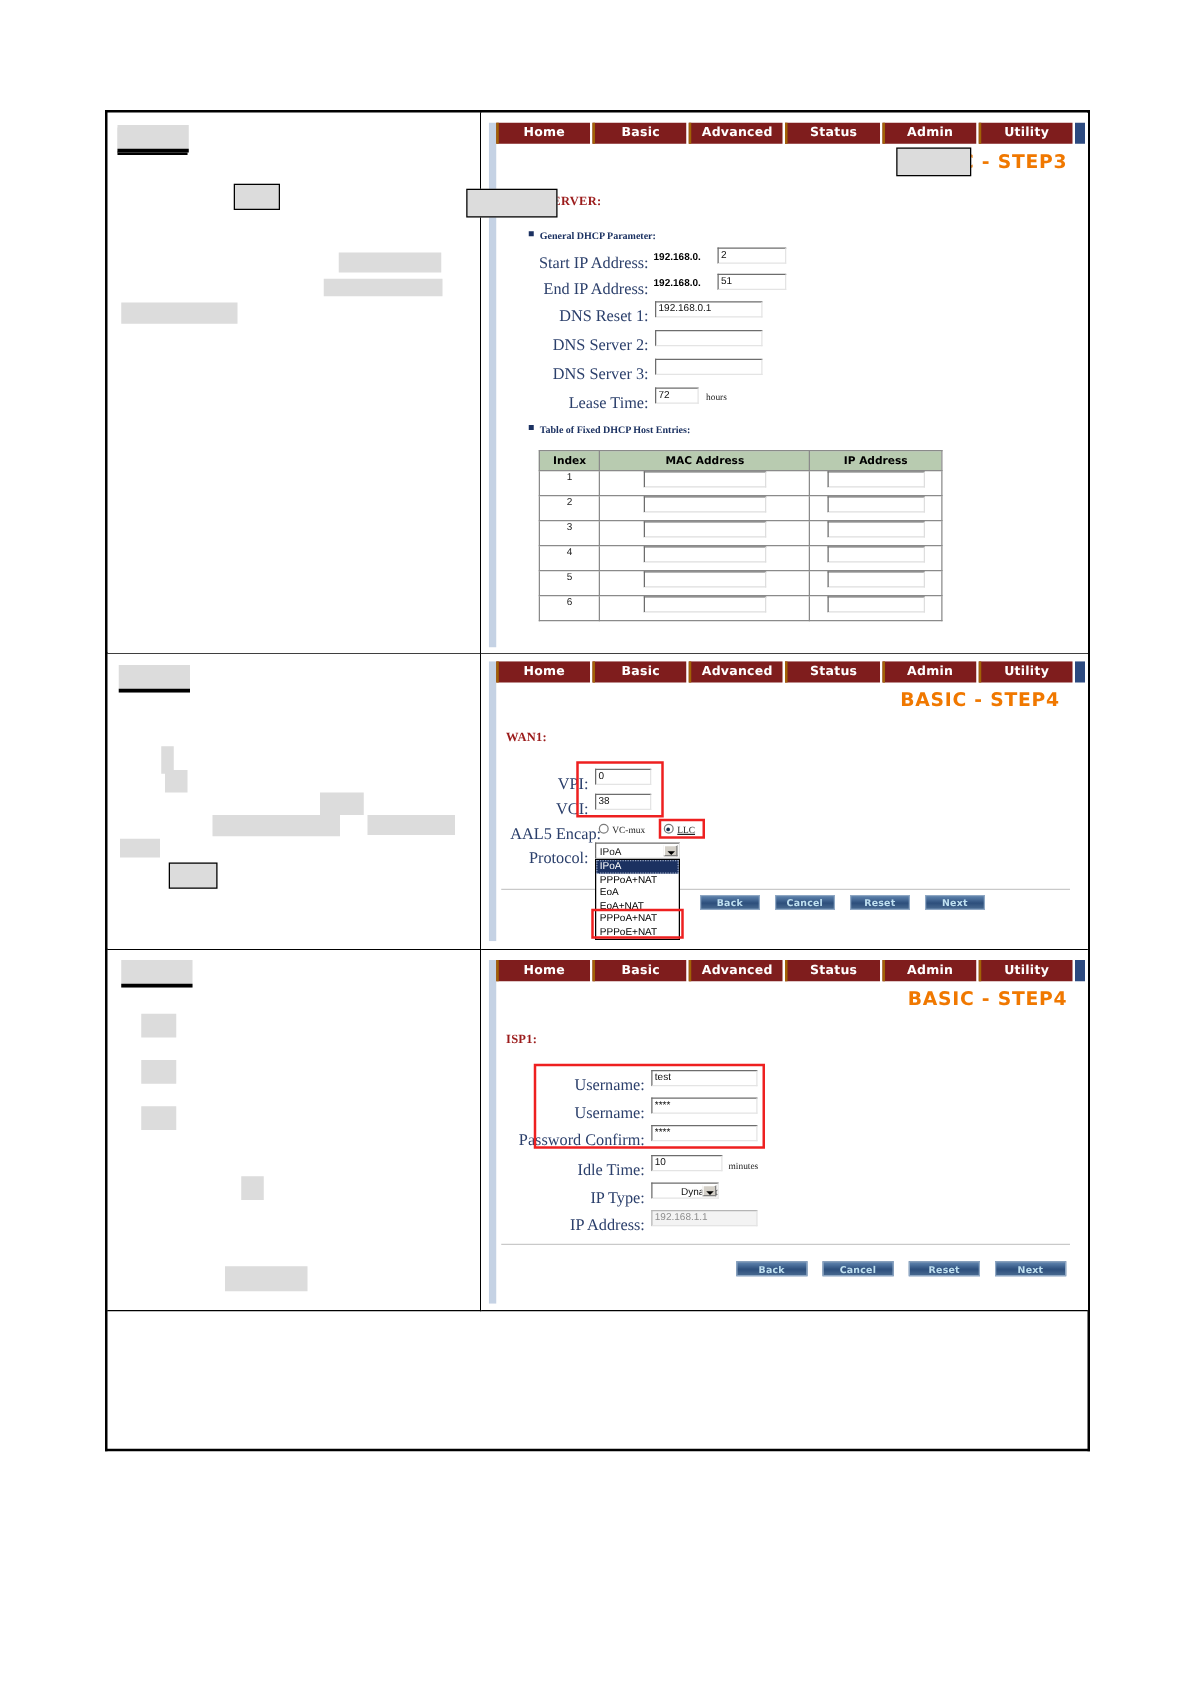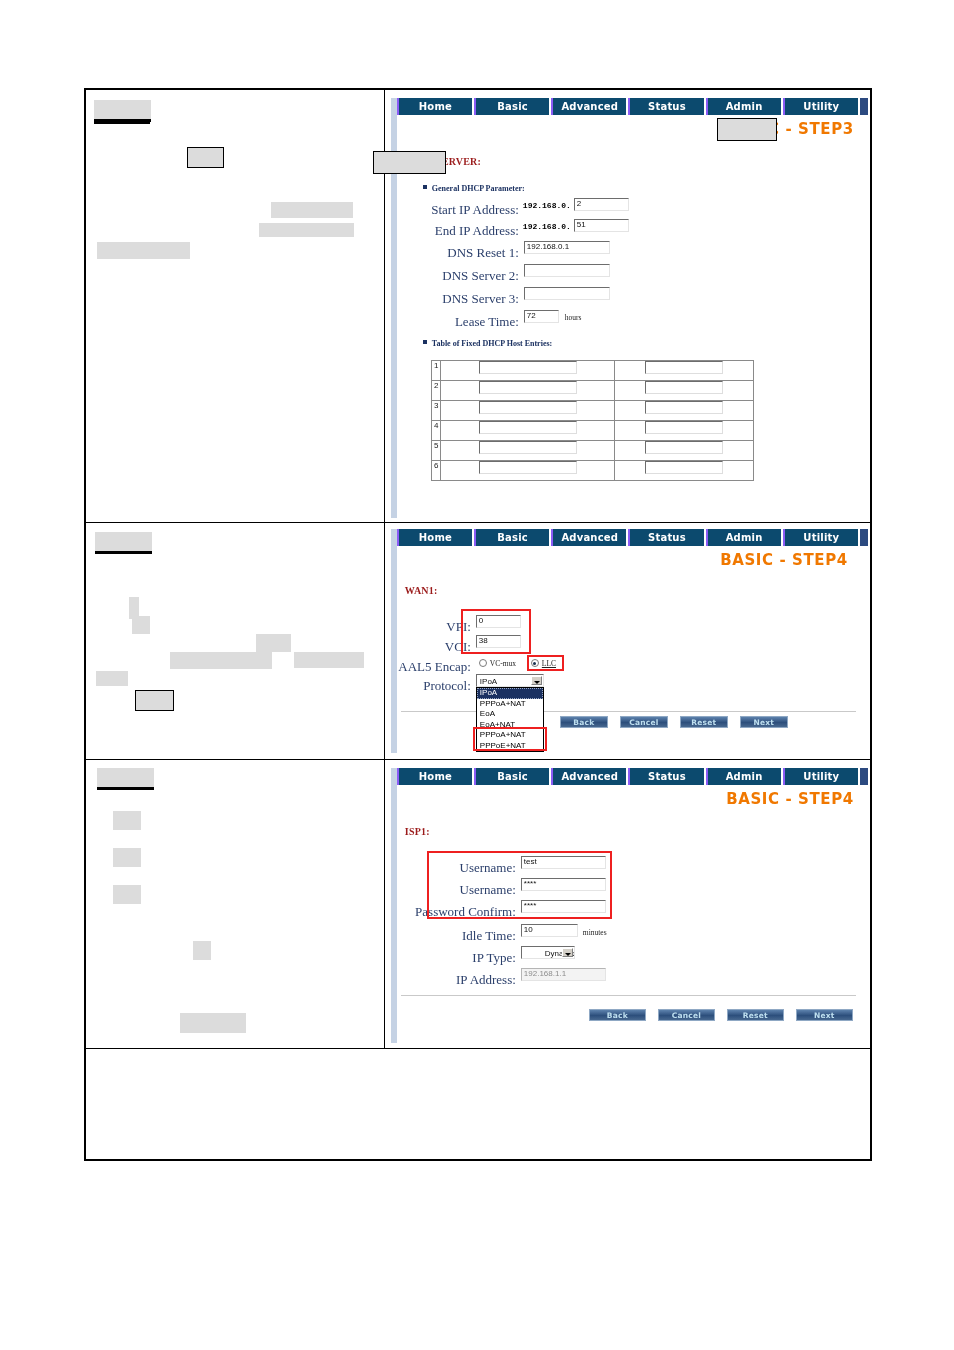--- a/index.html
+++ b/index.html
@@ -29,25 +29,25 @@
   .rd.heading{border-bottom:3px solid #000;}
 
   
   .shot{position:absolute;background:#ffffff;overflow:hidden;}
   .shot-leftbar{position:absolute;left:0;top:0;width:6px;bottom:0;background:#c5d2e4;}
 
   
   .navbar{position:absolute;left:6px;top:0;right:0;height:17px;display:flex;
           background:#ffffff;}
   .navtab{
-    flex:1 1 0;margin-right:2px;height:17px;background:#0c4a6e;
+    flex:1 1 0;margin-right:2px;height:17px;background:#7f1d1d;
     color:#ffffff;font-family:"DejaVu Sans", sans-serif;
     font-weight:bold;font-size:10px;line-height:17px;text-align:center;
     letter-spacing:0.2px;
-    border-left:2px solid #8b5cf6;
+    border-left:2px solid #a16207;
     box-sizing:border-box;
   }
   .navtab:last-child{margin-right:0;}
   .nav-endcap{width:8px;height:17px;background:#2c4a80;}
 
   .page-title{
     position:absolute;right:14px;
     color:#f07800;font-family:"DejaVu Sans", sans-serif;
     font-weight:bold;font-size:15px;letter-spacing:0.6px;white-space:nowrap;
   }
@@ -59,21 +59,21 @@
                font-family:"Liberation Serif", serif;white-space:nowrap;}
   .bullet-line .sq{display:inline-block;width:4px;height:4px;background:#1b3161;
                    margin-right:5px;vertical-align:2px;}
 
   .fld-label{
     position:absolute;color:#2b3f6b;font-size:13px;
     font-family:"Liberation Serif", serif;text-align:right;white-space:nowrap;
   }
   .fld-prefix{
     position:absolute;color:#000;font-size:8px;font-weight:bold;
-    font-family:Liberation Mono, monospace;white-space:nowrap;text-align:right;
+    font-family:Liberation Sans, sans-serif;white-space:nowrap;text-align:right;
   }
   .fld-suffix{
     position:absolute;color:#222;font-size:7.5px;
     font-family:"Liberation Serif", serif;white-space:nowrap;
   }
   .inp{
     position:absolute;background:#ffffff;
     border-top:1.5px solid #6d6d6d;border-left:1.5px solid #6d6d6d;
     border-right:1px solid #e4e4e4;border-bottom:1px solid #e4e4e4;
     font-family:"Liberation Sans", sans-serif;font-size:8px;color:#111;
@@ -207,20 +207,25 @@
           <div class="fld-label" style="left:20px;top:216px;width:108px;">Lease Time:</div>
           <div class="inp" style="left:133px;top:212px;width:35px;height:13px;">72</div>
           <div class="fld-suffix" style="left:174px;top:215px;">hours</div>
 
           <div class="bullet-line" style="left:32px;top:241px;">
             <span class="sq"></span><span>Table of Fixed DHCP Host Entries:</span>
           </div>
 
           <table class="hosttable" id="hosttable" style="left:40px;top:262px;width:323px;">
                 <tbody>
+                  <tr>
+                    <th style="width: 48px;">Index</th>
+                    <th style="width: 168px;">MAC Address</th>
+                    <th style="width: 105px;">IP Address</th>
+                  </tr>
                   <tr>
                     <td>1</td>
                     <td><span class="cellinput" style="width: 96px;"></span></td>
                     <td><span class="cellinput" style="width: 76px;"></span></td>
                   </tr>
                   <tr>
                     <td>2</td>
                     <td><span class="cellinput" style="width: 96px;"></span></td>
                     <td><span class="cellinput" style="width: 76px;"></span></td>
                   </tr>
@@ -282,21 +287,21 @@
           <div class="sect-title" style="left:14px;top:56px;">WAN1:</div>
 
           <div class="fld-label" style="left:20px;top:90px;width:60px;">VPI:</div>
           <div class="inp" style="left:85px;top:86px;width:45px;height:13px;">0</div>
 
           <div class="fld-label" style="left:20px;top:110px;width:60px;">VCI:</div>
           <div class="inp" style="left:85px;top:106px;width:45px;height:13px;">38</div>
 
           <div class="annot" style="left:70px;top:80px;width:70px;height:45px;"></div>
 
-          <div class="fld-label" style="left:5px;top:130px;width:75px;">AAL5 Encap:</div>
+          <div class="fld-label" style="left:15px;top:130px;width:75px;">AAL5 Encap:</div>
 
           <div class="radio" style="left:88px;top:130px;"></div>
           <div class="fld-suffix" style="left:99px;top:130px;">VC-mux</div>
 
           <div class="radio on" style="left:140px;top:130px;"></div>
           <div class="fld-suffix" style="left:151px;top:130px;text-decoration:underline;">LLC</div>
 
           <div class="annot" style="left:136px;top:126px;width:37px;height:16px;"></div>
 
           <div class="fld-label" style="left:5px;top:149px;width:75px;">Protocol:</div>

